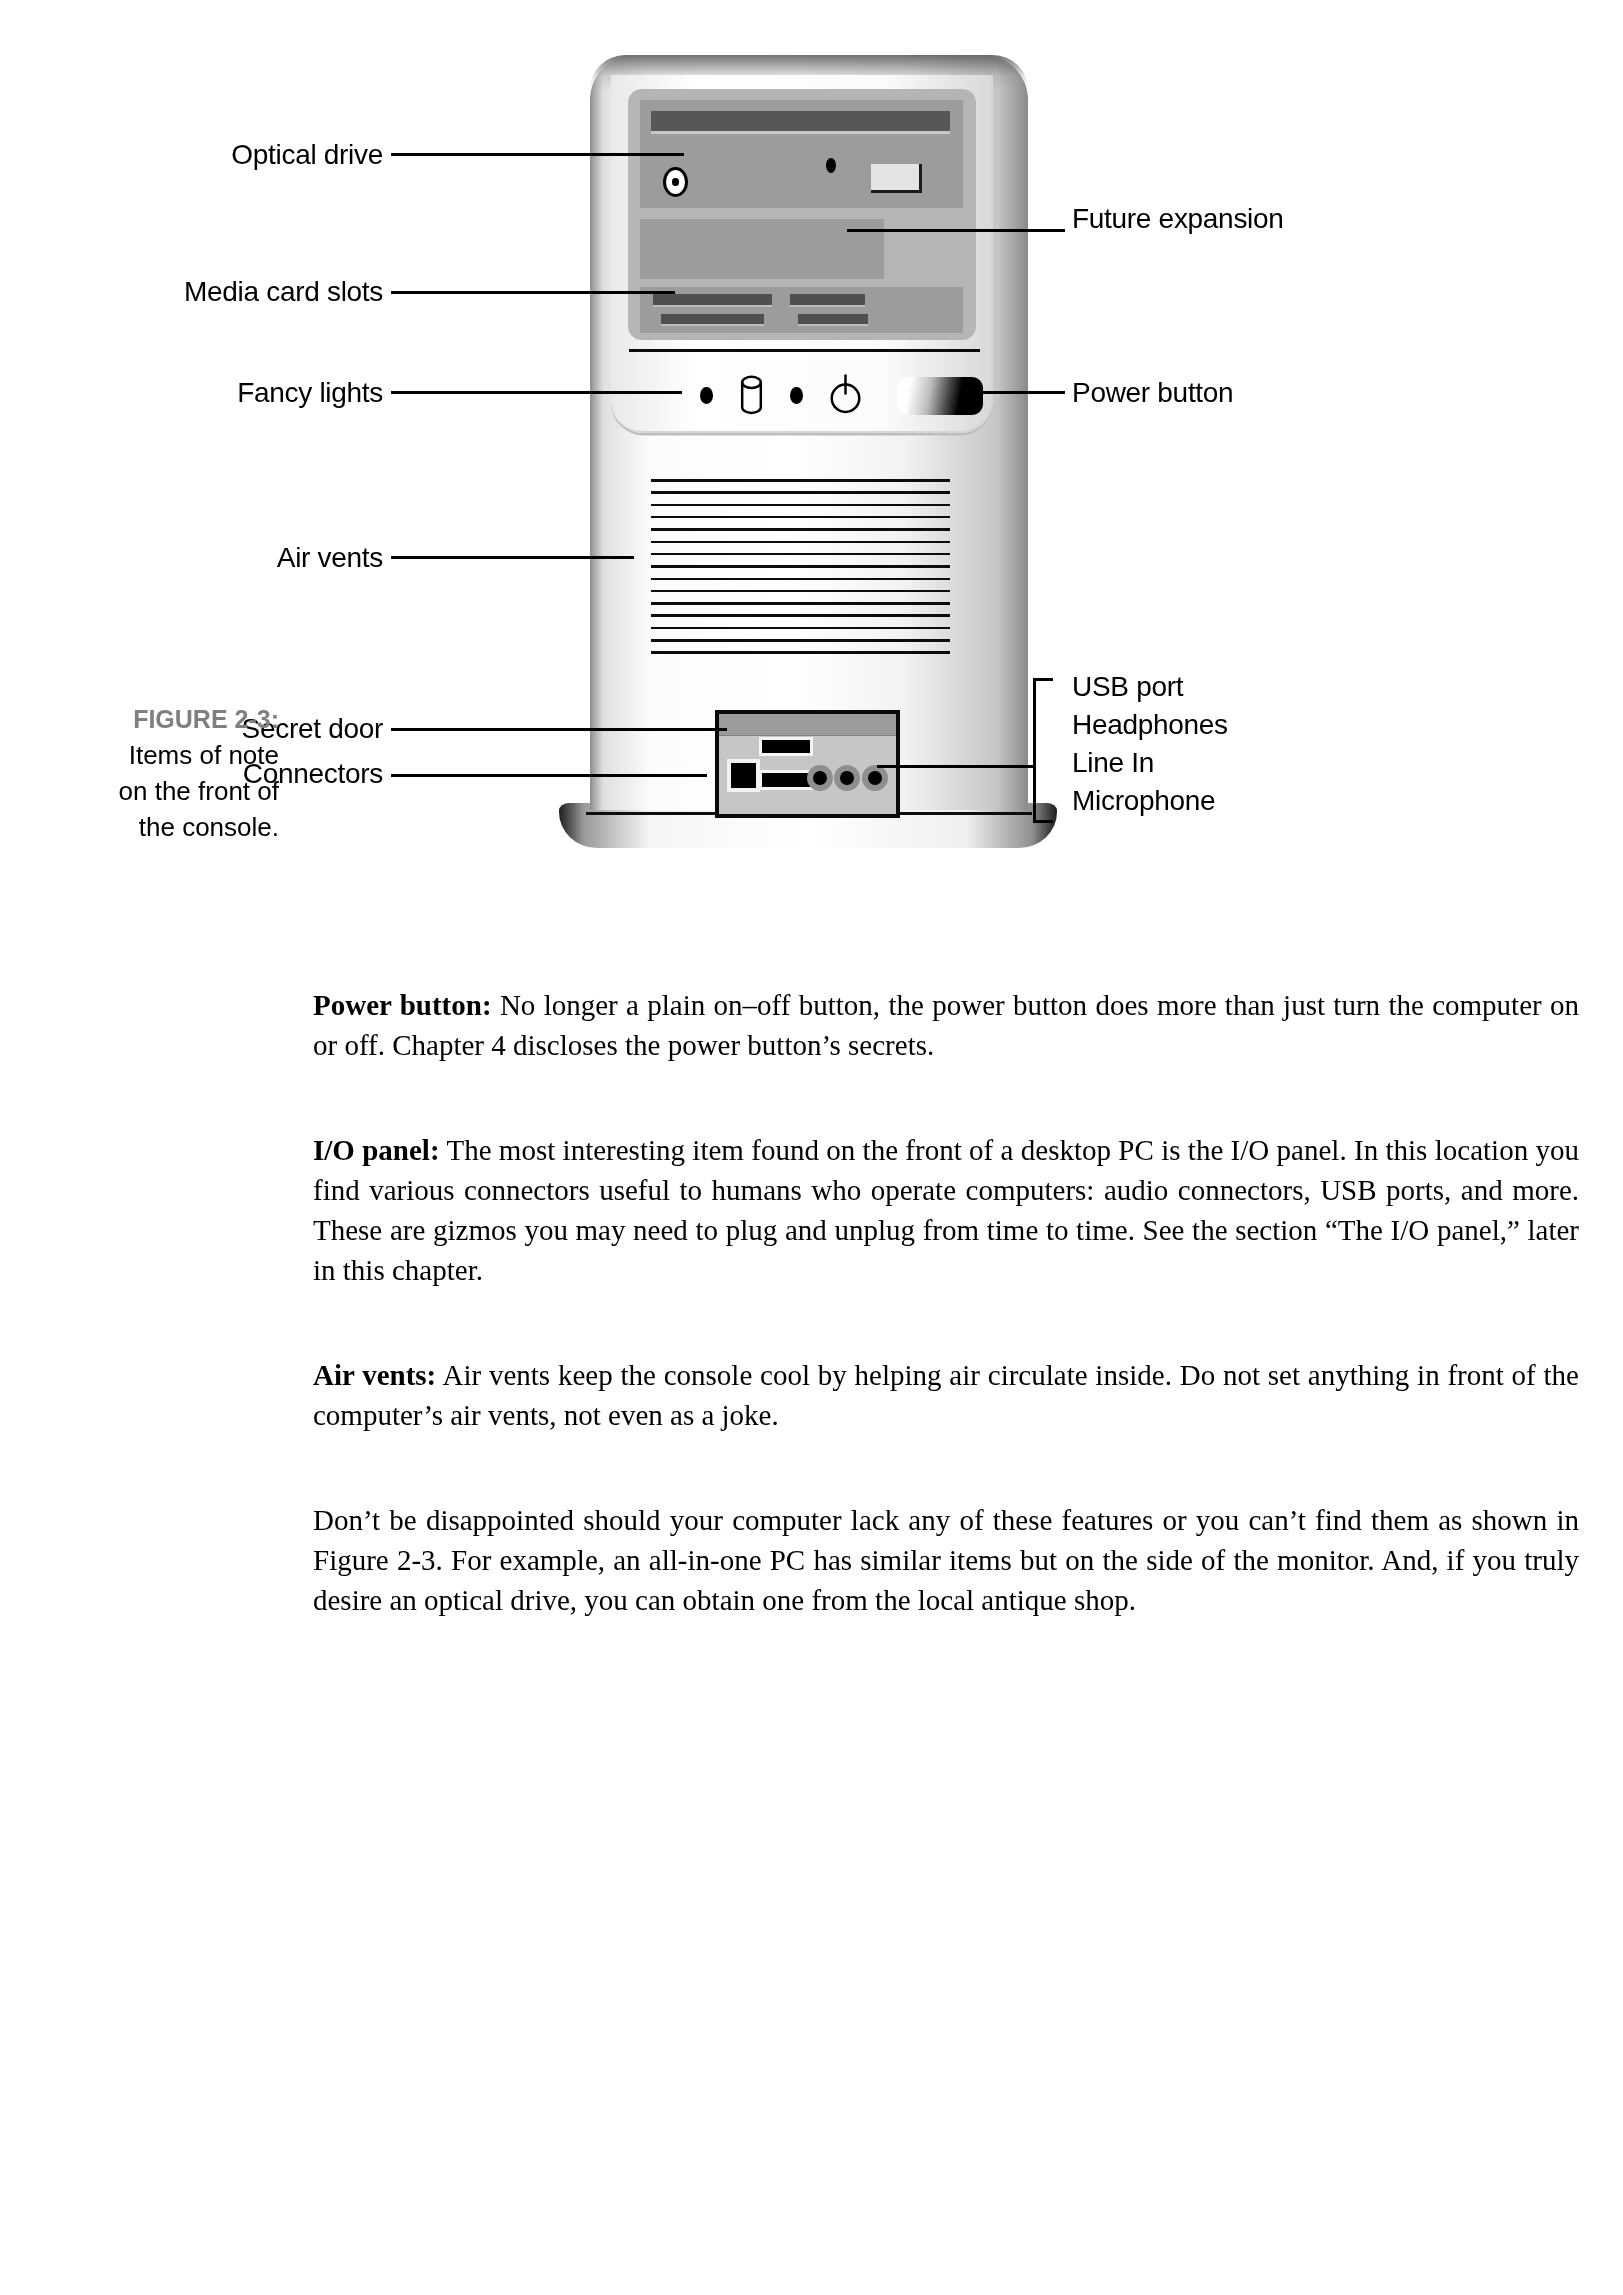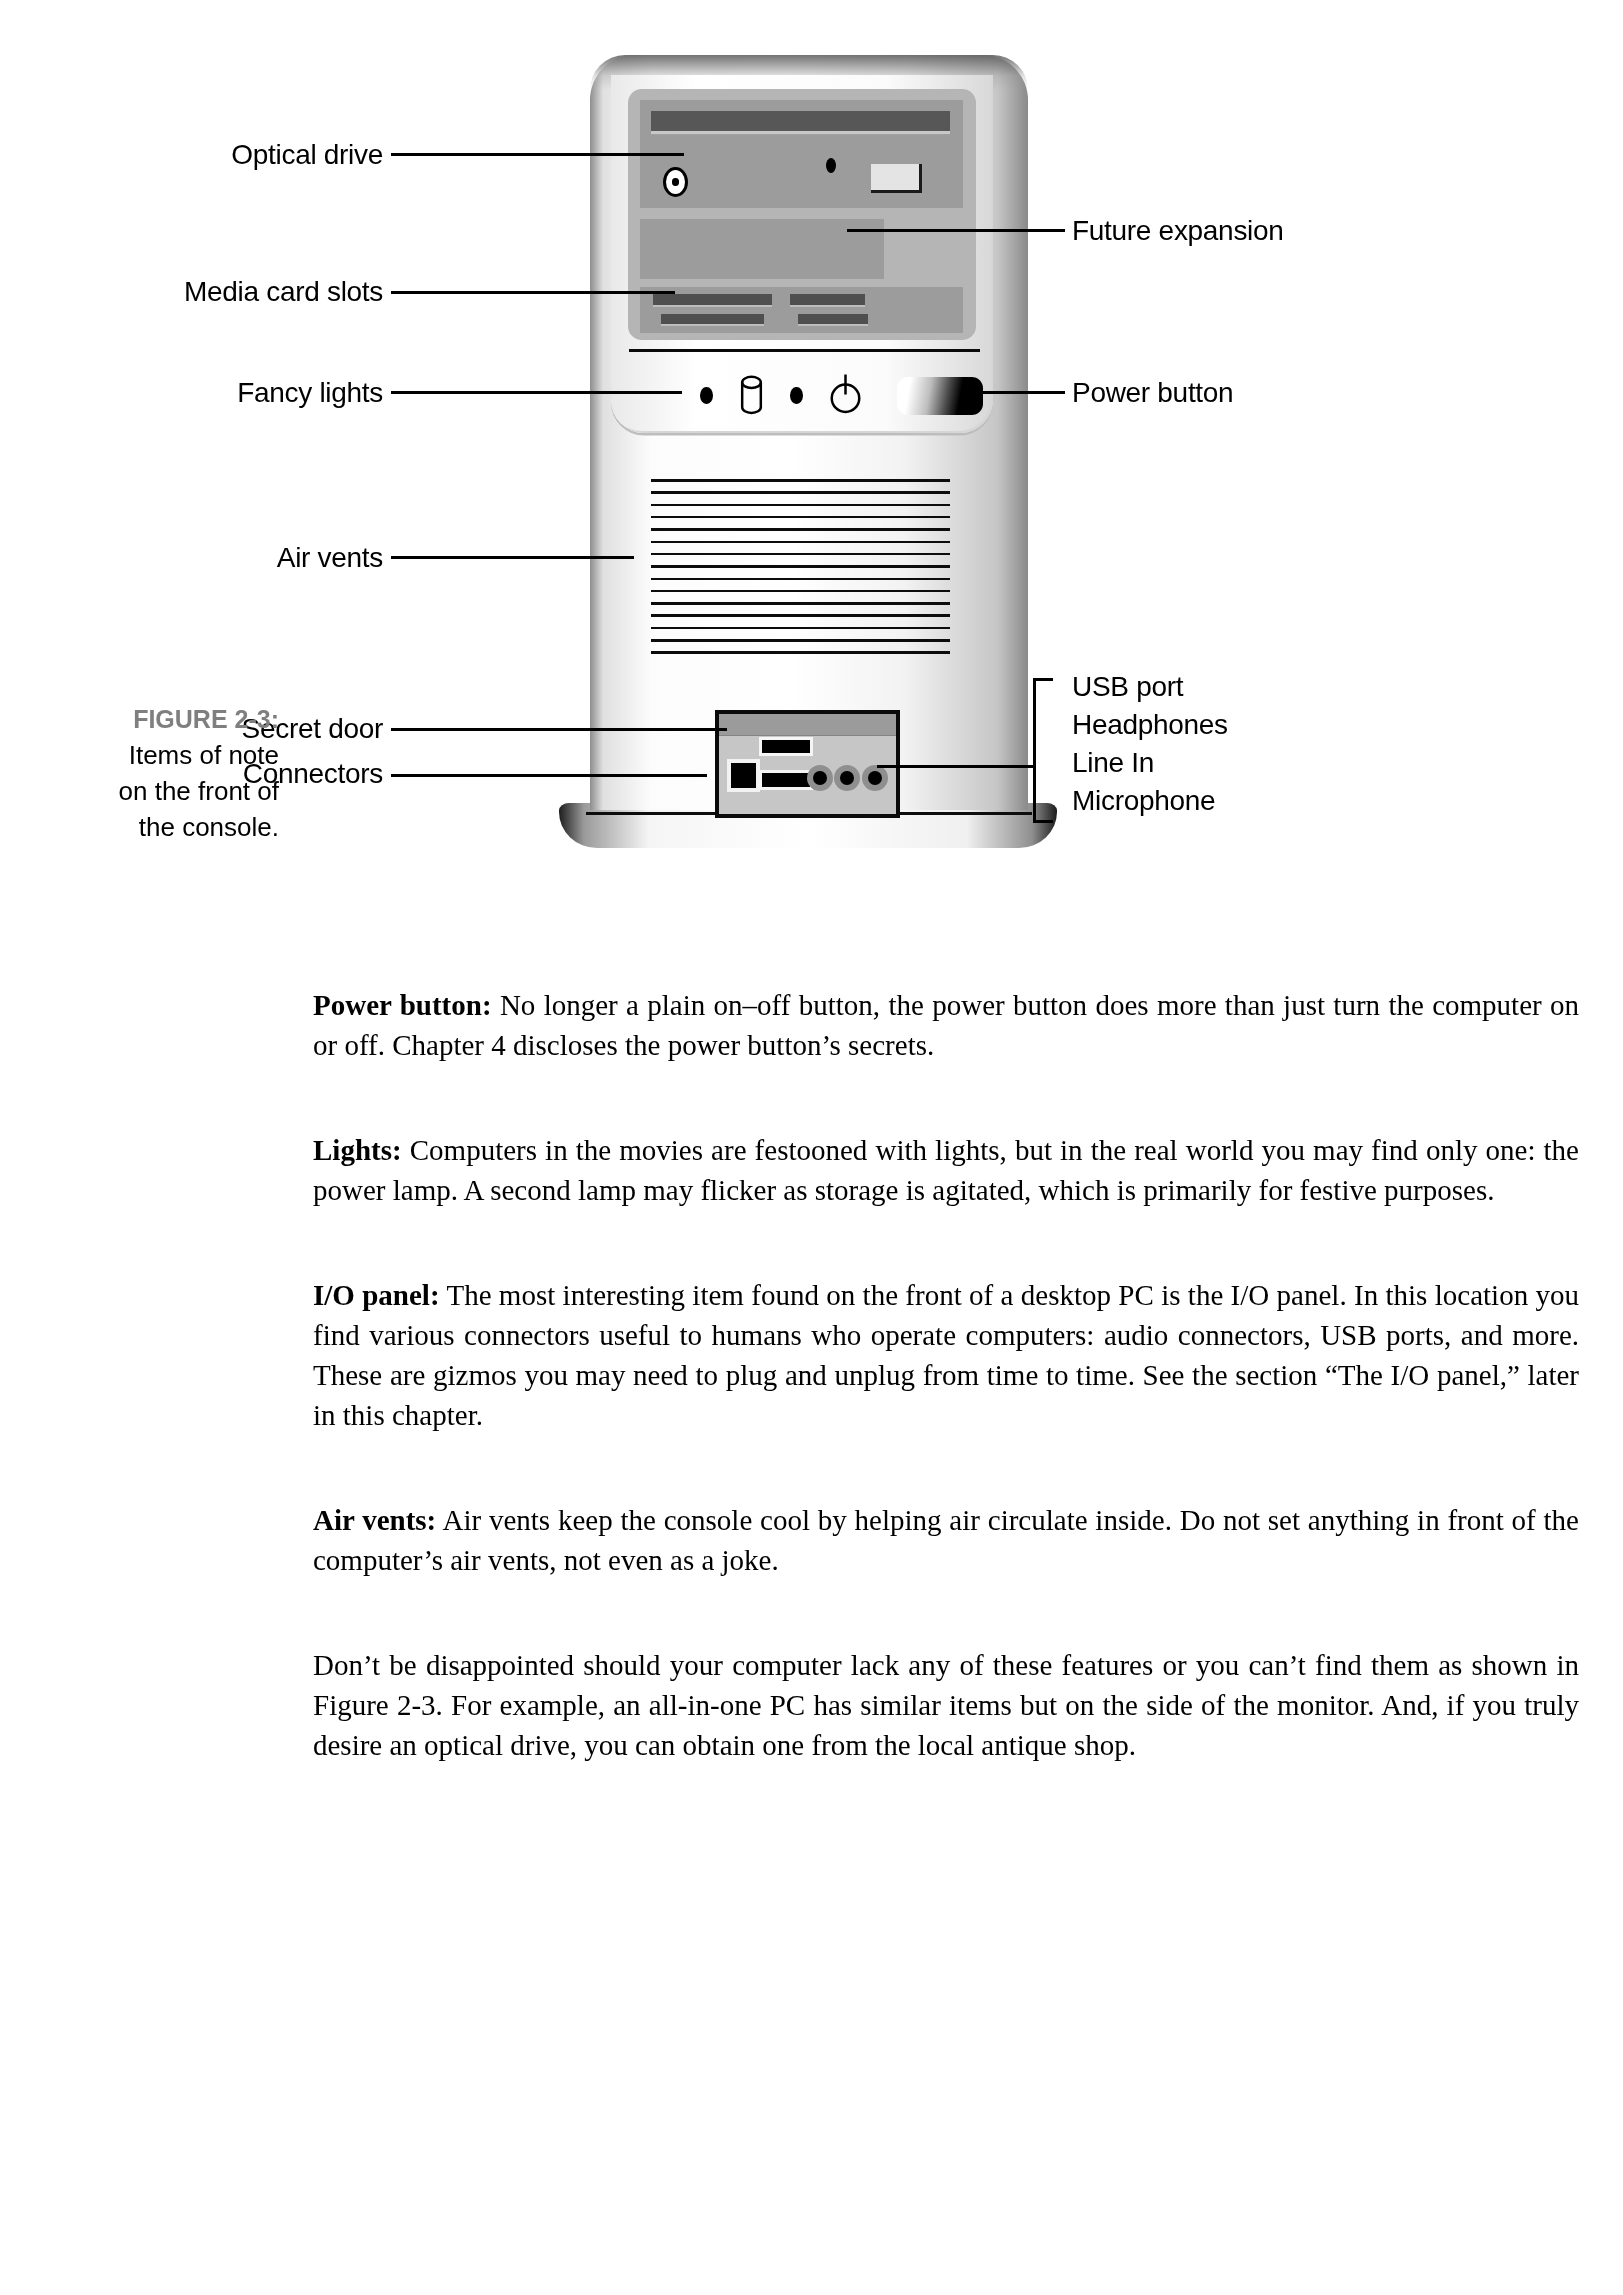--- a/index.html
+++ b/index.html
@@ -182,40 +182,39 @@
     <div class="abs cline" style="left:1033px;top:678px;width:20px;"></div>
     <div class="abs cline" style="left:1033px;top:820px;width:20px;"></div>
 
     <div class="callout-label" style="top:139px;">Optical drive</div>
     <div class="callout-label" style="top:276px;">Media card slots</div>
     <div class="callout-label" style="top:377px;">Fancy lights</div>
     <div class="callout-label" style="top:542px;">Air vents</div>
     <div class="callout-label" style="top:713px;">Secret door</div>
     <div class="callout-label" style="top:758px;">Connectors</div>
 
-    <div class="r-label" style="top:215px;">Future expansion</div>
+    <div class="r-label" style="top:203px;">Future expansion</div>
     <div class="r-label" style="top:377px;">Power button</div>
     <div class="io-group-labels">
       <div>USB port</div>
       <div>Headphones</div>
       <div>Line In</div>
       <div>Microphone</div>
     </div>
 
     <div class="fig-caption">
       <div class="cap-label">FIGURE 2-3:</div>
       <div>Items of note</div>
       <div>on the front of</div>
       <div>the console.</div>
     </div>
   </div>
 
   <div class="content">
     <p><b>Power button:</b><span> No longer a plain on–off button, the power button does more than just turn the computer on or off. Chapter 4 discloses the power button’s secrets.</span></p>
-    <p><b>Lights:</b><span> Computers in the movies are festooned with lights, but in the real world you may find only one: the power lamp. A second lamp may flicker as storage is agitated, which is primarily for festive purposes.</span></p>
     <p><b>I/O panel:</b><span> The most interesting item found on the front of a desktop PC is the I/O panel. In this location you find various connectors useful to humans who operate computers: audio connectors, USB ports, and more. These are gizmos you may need to plug and unplug from time to time. See the section “The I/O panel,” later in this chapter.</span></p>
     <p><b>Air vents:</b><span> Air vents keep the console cool by helping air circulate inside. Do not set anything in front of the computer’s air vents, not even as a joke.</span></p>
     <p><span>Don’t be disappointed should your computer lack any of these features or you can’t find them as shown in Figure 2-3. For example, an all-in-one PC has similar items but on the side of the monitor. And, if you truly desire an optical drive, you can obtain one from the local antique shop.</span></p>
 
 
   </div>
 
   <div class="page-footer">
     <span class="page-num">24</span>
     <span class="part-label">PART 1</span>

